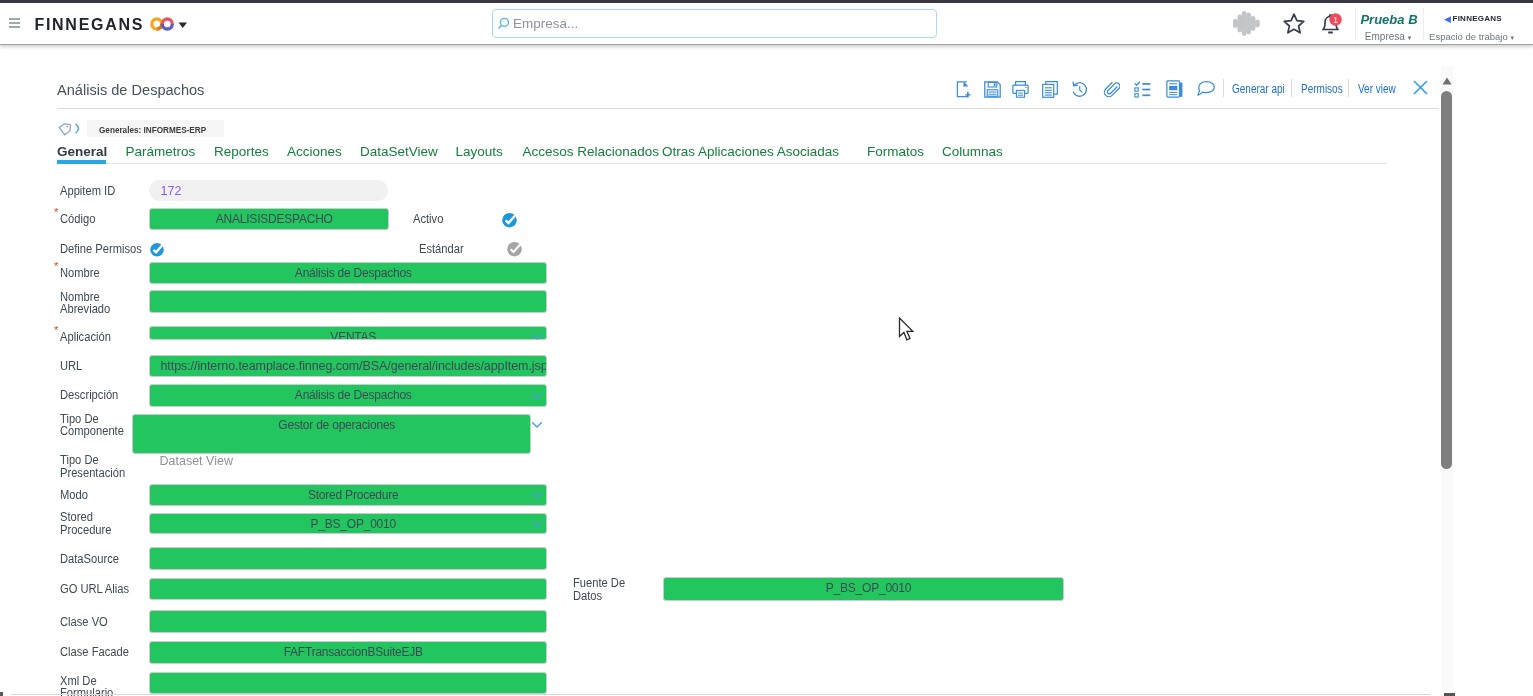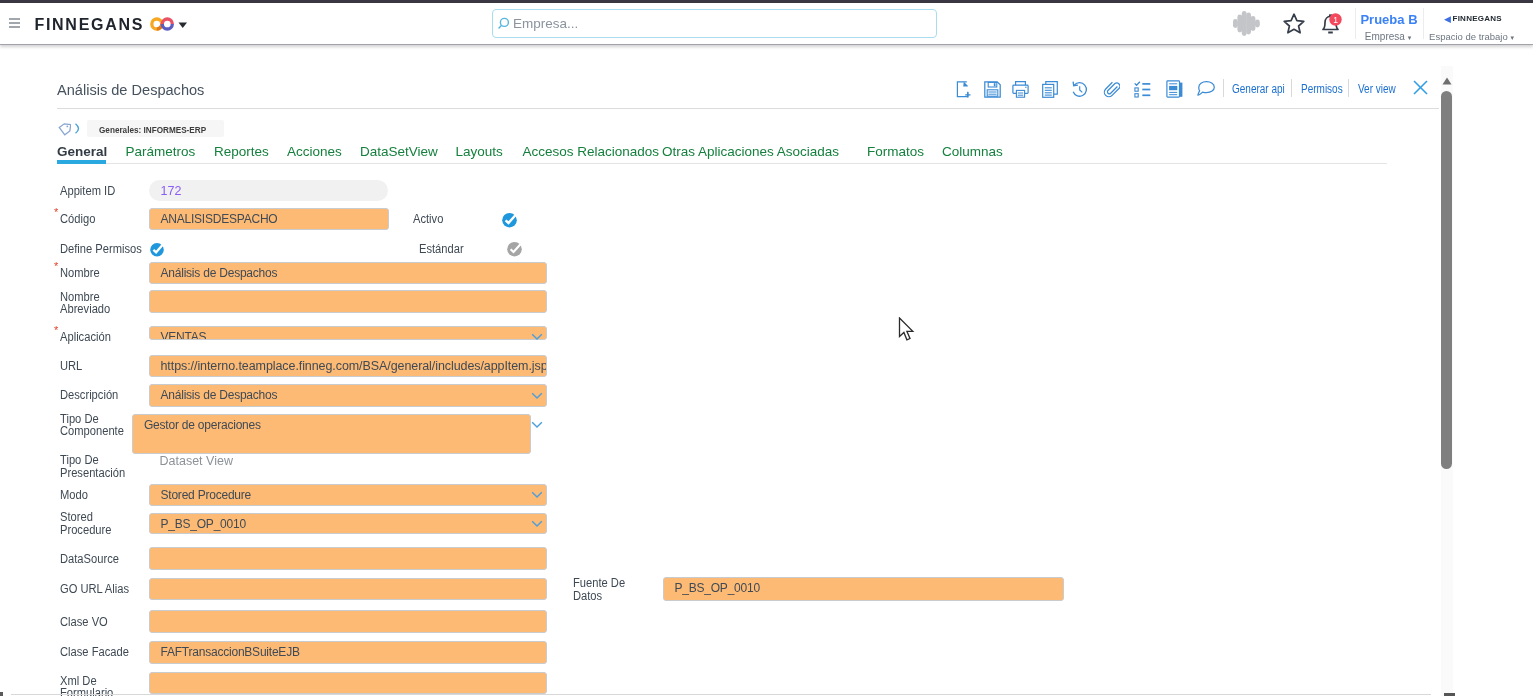--- a/index.html
+++ b/index.html
@@ -8,22 +8,22 @@
   #page { position:relative; width:1533px; height:696px; background:#fff; }
   .abs { position:absolute; }
   
   #topbar { left:0; top:0; width:1533px; height:3px; background:#3a3642; }
   #header { left:0; top:3px; width:1533px; height:42px; background:#fff;
     border-bottom:1px solid #a2a2ab; box-shadow:0 2px 3px rgba(0,0,0,.18); }
   .hsep { top:8px; width:1px; height:31px; background:#ececee; }
   
   .lbl { font-size:12px; color:#3e4954; line-height:12.5px; transform:scaleX(0.93); transform-origin:left top; }
   .ast { color:#e0422d; font-size:11px; position:absolute; }
-  .inp { position:absolute; border:1px solid #c9cccf; border-radius:3px; background:#fdba74;
-    font-size:12px; letter-spacing:-0.22px; color:#3f4a56; line-height:20px; padding-left:11px; overflow:hidden; white-space:nowrap; }
+  .inp { position:absolute; border:1px solid #c9cccf; border-radius:3px; background:#22c55e;
+    font-size:12px; letter-spacing:-0.22px; color:#3f4a56; line-height:20px; padding-left:11px; overflow:hidden; white-space:nowrap;text-align:center; }
   .chev { position:absolute; width:12px; height:8px; }
   .tab { position:absolute; font-size:13.5px; color:#15803d; top:144px; white-space:nowrap; }
   .lnk { position:absolute; font-size:12.5px; color:#1c6fd2; top:82px; white-space:nowrap;
     transform:scaleX(0.8); transform-origin:left center; }
 </style>
 </head>
 <body>
 <div id="page">
   <div class="abs" id="topbar"></div>
   <div class="abs" id="header"></div>
@@ -68,21 +68,21 @@
   <svg class="abs" style="left:1320px; top:13px;" width="23" height="23" viewBox="0 0 23 23">
     <path d="M3 16.5 C5 15 5 10.5 5 9.5 C5 5.8 7.5 3.4 10.5 3.4 C13.5 3.4 16 5.8 16 9.5 C16 10.5 16 15 18 16.5 Z" fill="none" stroke="#363d4a" stroke-width="1.7" stroke-linejoin="round"></path>
     <line x1="9" y1="2.2" x2="12" y2="2.2" stroke="#363d4a" stroke-width="1.7"></line>
     <line x1="8.2" y1="19.5" x2="12.8" y2="19.5" stroke="#363d4a" stroke-width="2"></line>
   </svg>
   <svg class="abs" style="left:1329px; top:13px;" width="13" height="13" viewBox="0 0 13 13">
     <circle cx="6.5" cy="6.5" r="6.2" fill="#f4495d"></circle>
     <text x="6.5" y="9.5" font-size="8.5" fill="#fff" text-anchor="middle" font-family="Liberation Sans">1</text>
   </svg>
   <div class="abs hsep" style="left:1354.5px;"></div>
-  <div class="abs" style="left:1355px; top:11.5px; width:68px; text-align:center; font-size:13px; color:#3b82f6; font-weight:bold;">Prueba B</div>
+  <div class="abs" style="left:1355px; top:11.5px; width:68px; text-align:center; font-size:13px; color:#0f766e; font-weight:bold;font-style:italic;">Prueba B</div>
   <div class="abs" style="left:1355px; top:30.5px; width:66px; text-align:center; font-size:10px; color:#6d7680;">Empresa <span style="font-size:7px;">▾</span></div>
   <div class="abs hsep" style="left:1422.5px;"></div>
   <div class="abs" style="left:1444px; top:13.5px; font-size:9px; color:#3d6fe0;">◀</div>
   <div class="abs" style="left:1452.5px; top:14px; font-size:8px; font-weight:bold; letter-spacing:0.25px; color:#242a33;">FINNEGANS</div>
   <div class="abs" style="left:1424px; top:31px; width:95px; text-align:center; font-size:9.5px; color:#6d7680;">Espacio de trabajo <span style="font-size:7px;">▾</span></div>
 
   <div class="abs" style="left:57px; top:80.5px; font-size:15.5px; color:#46525e; transform:scaleX(0.94); transform-origin:left center;">Análisis de Despachos</div>
   <div class="abs" style="left:56.5px; top:108px; width:1382.5px; height:1px; background:#dcdcdc;"></div>
 
   <svg class="abs" style="left:955px; top:80.5px;" width="17" height="17" viewBox="0 0 17 17">

